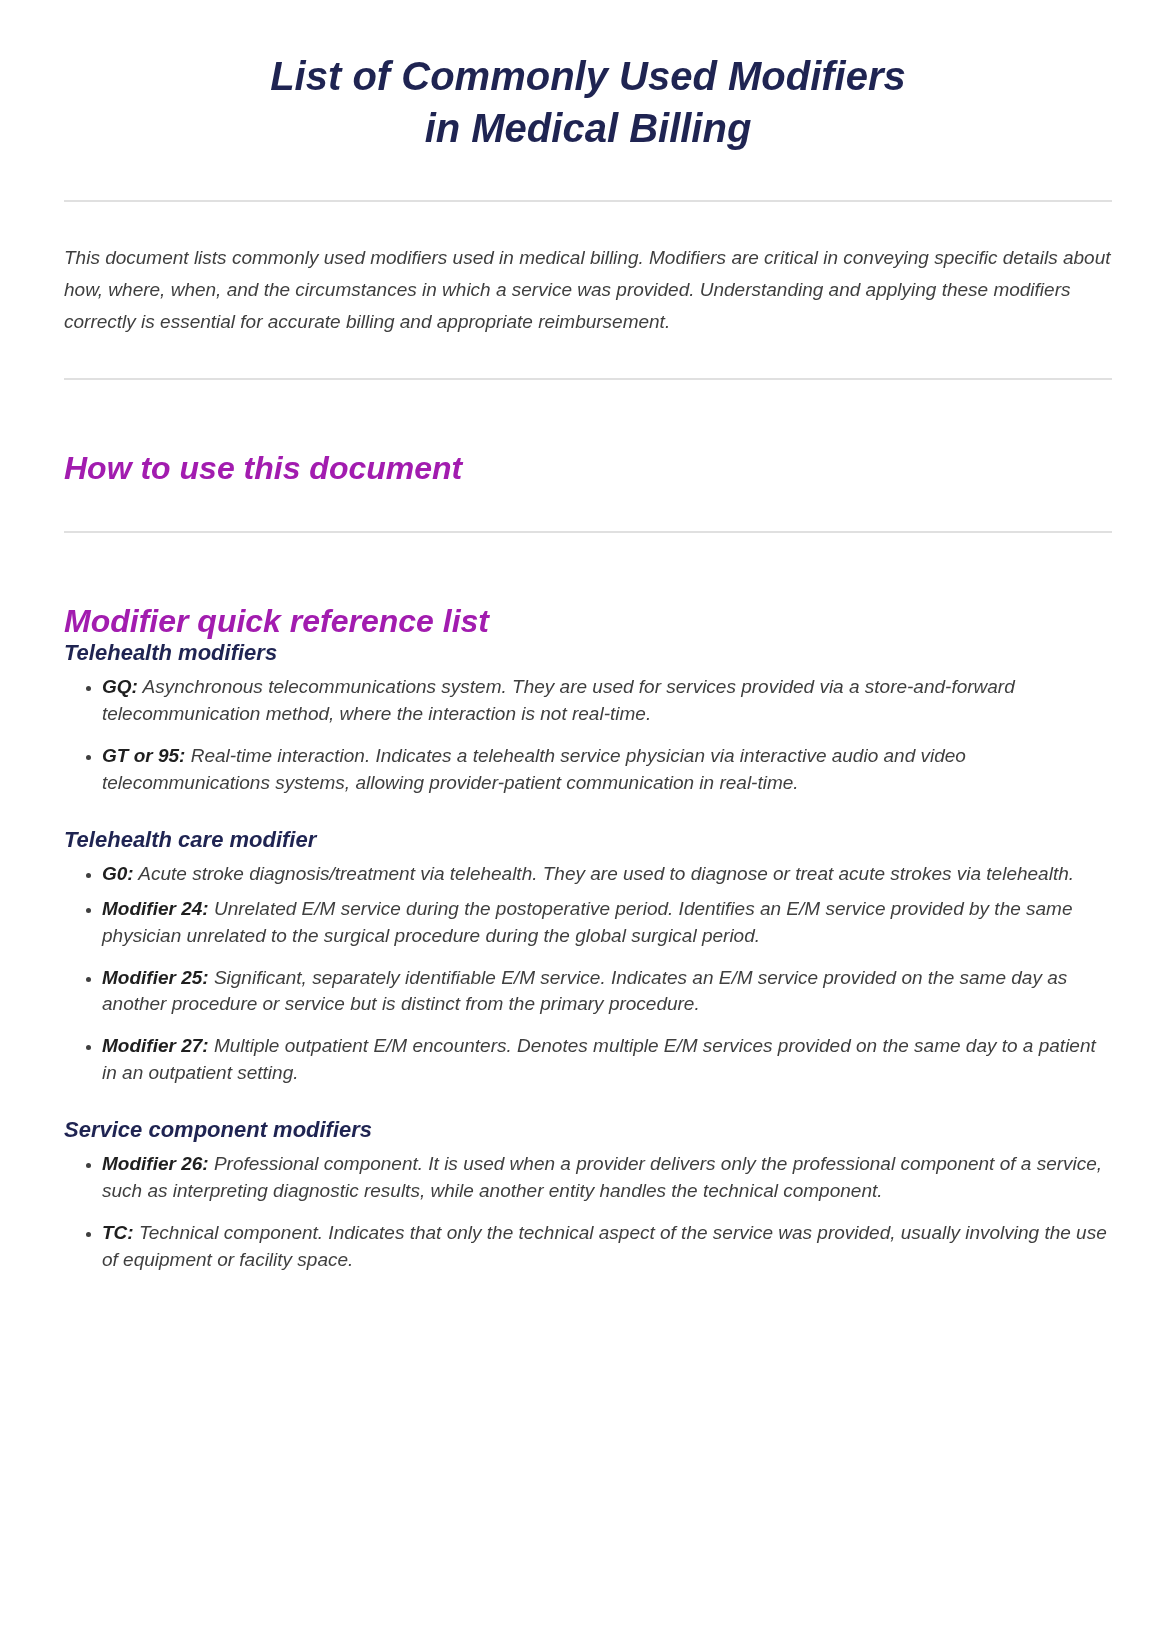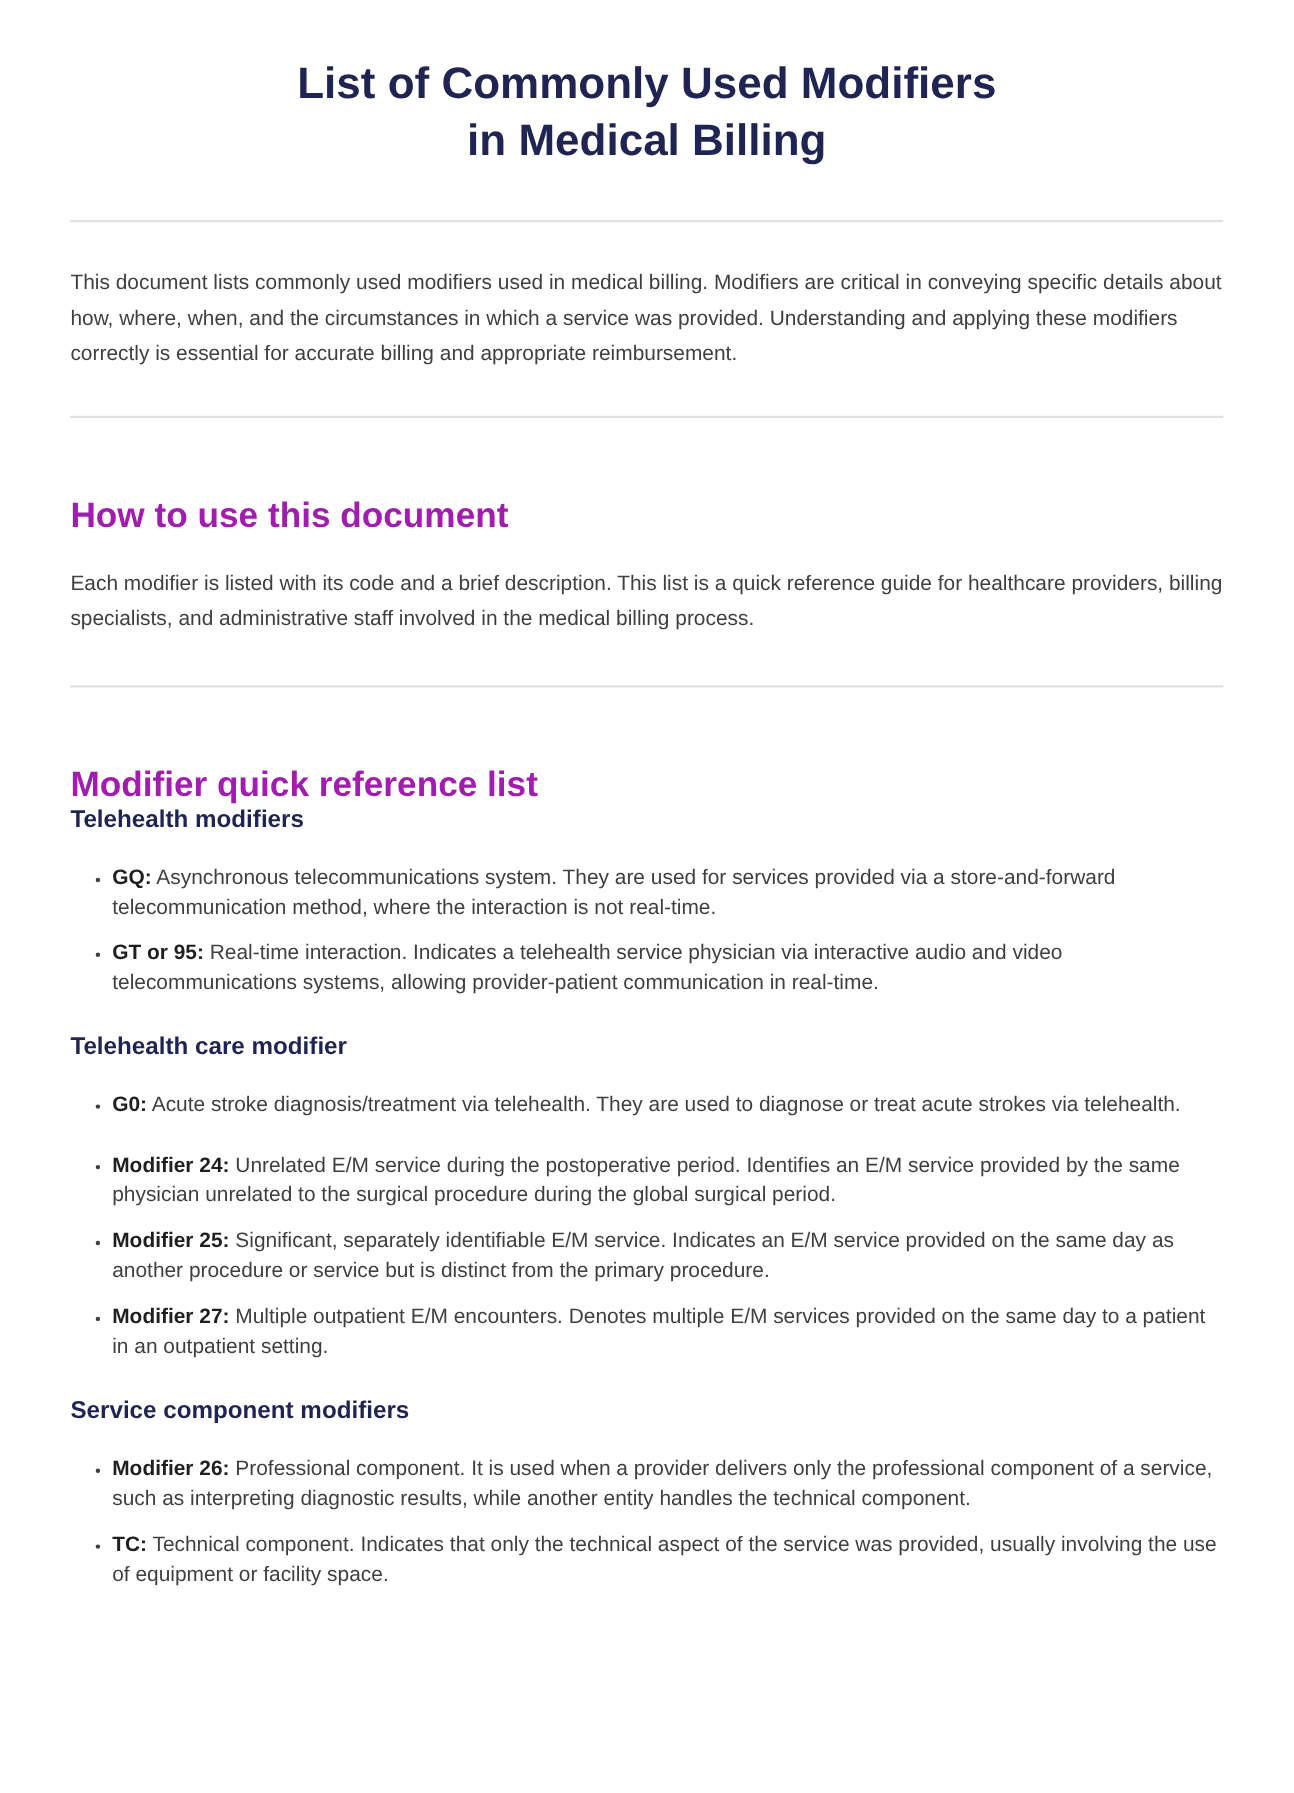--- a/index.html
+++ b/index.html
@@ -7,20 +7,21 @@
     background: #ffffff;
     font-family: "Liberation Sans", "DejaVu Sans", sans-serif;
   }
   body {
     width: 1176px;
     min-height: 1630px;
   }
   .page {
     width: 1176px;
     padding: 0 64px 40px 64px;
+    font-style: italic;
   }
   h1.doc-title {
     margin-top: 50px;
     text-align: center;
     font-size: 40px;
     line-height: 1.3;
     font-weight: bold;
     color: #1f2452;
   }
   h1.doc-title .title-line { display: block; }
@@ -45,21 +46,21 @@
     color: #a21caf;
   }
   .how-to-text { margin-top: 28px; }
   h3.sub-heading {
     font-size: 22px;
     font-weight: bold;
     color: #1f2452;
   }
   h3.sub-heading.spaced { margin-top: 30px; }
   ul.modifier-list {
-    margin-top: 28px;
+    margin-top: 8px;
     padding-left: 38px;
     list-style: disc outside;
   }
   ul.modifier-list li {
     font-size: 19px;
     line-height: 1.42;
     color: #3f3f3f;
     margin-bottom: 15px;
   }
   ul.modifier-list li:last-child { margin-bottom: 0; }
@@ -79,21 +80,20 @@
     <span class="title-line">in Medical Billing</span>
   </h1>
 
   <hr class="divider divider-1">
 
   <p class="body-text intro-text">This document lists commonly used modifiers used in medical billing. Modifiers are critical in conveying specific details about how, where, when, and the circumstances in which a service was provided. Understanding and applying these modifiers correctly is essential for accurate billing and appropriate reimbursement.</p>
 
   <hr class="divider divider-2">
 
   <h2 class="section-heading">How to use this document</h2>
-  <p class="body-text how-to-text">Each modifier is listed with its code and a brief description. This list is a quick reference guide for healthcare providers, billing specialists, and administrative staff involved in the medical billing process.</p>
 
   <hr class="divider divider-3">
 
   <h2 class="section-heading">Modifier quick reference list</h2>
 
   <h3 class="sub-heading">Telehealth modifiers</h3>
   <ul class="modifier-list">
     <li>
       <span class="modifier-code">GQ:</span>
       <span>Asynchronous telecommunications system. They are used for services provided via a store-and-forward telecommunication method, where the interaction is not real-time.</span>

